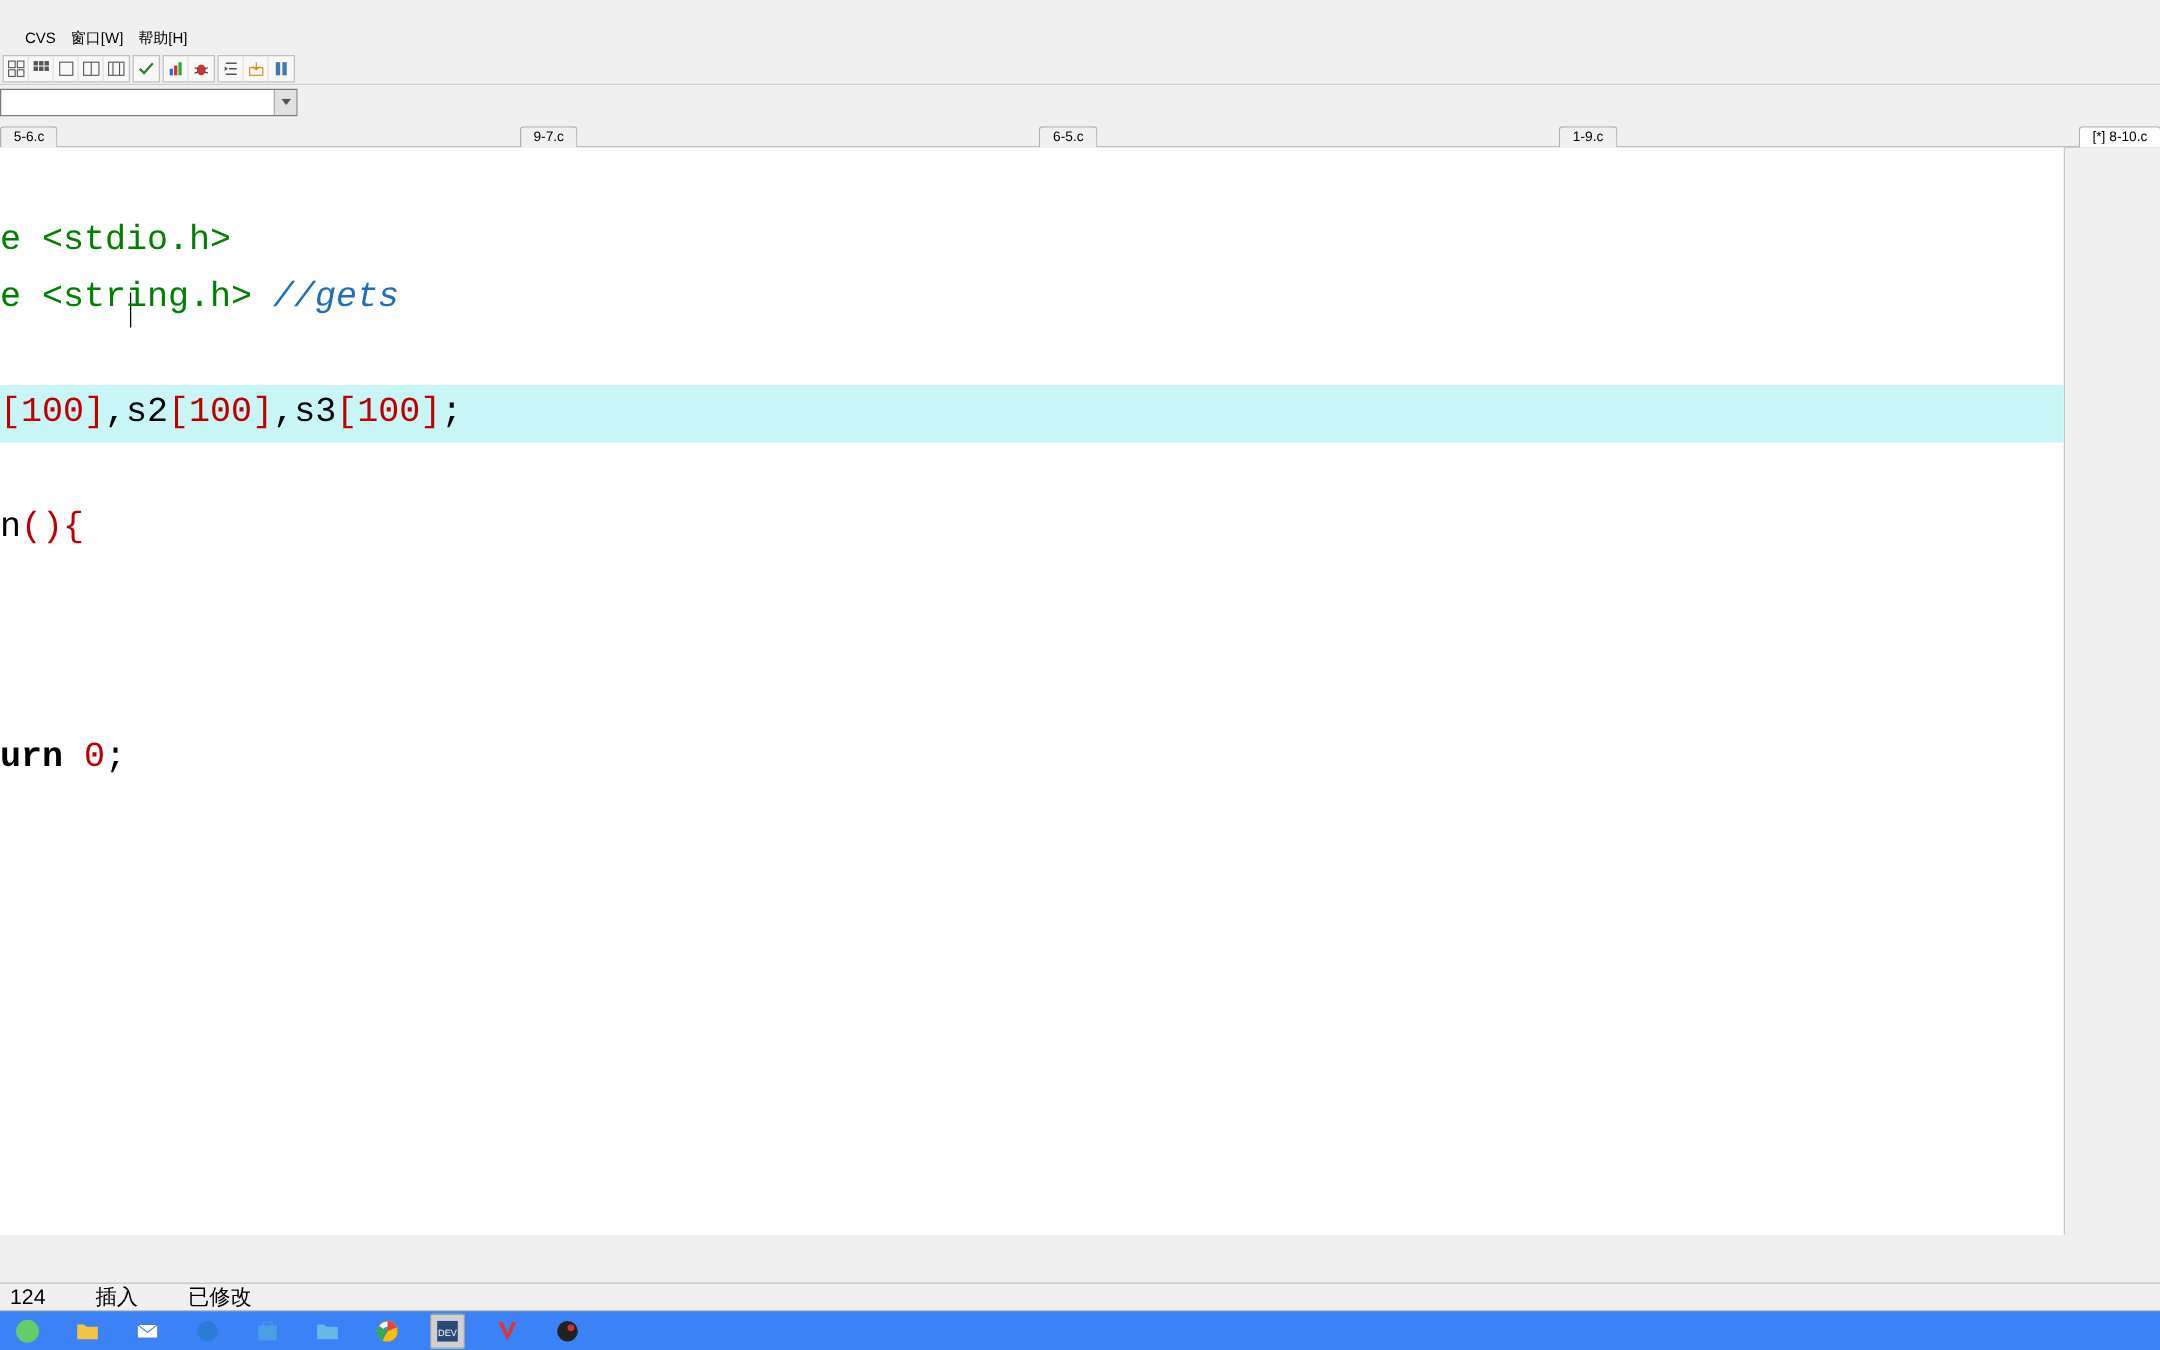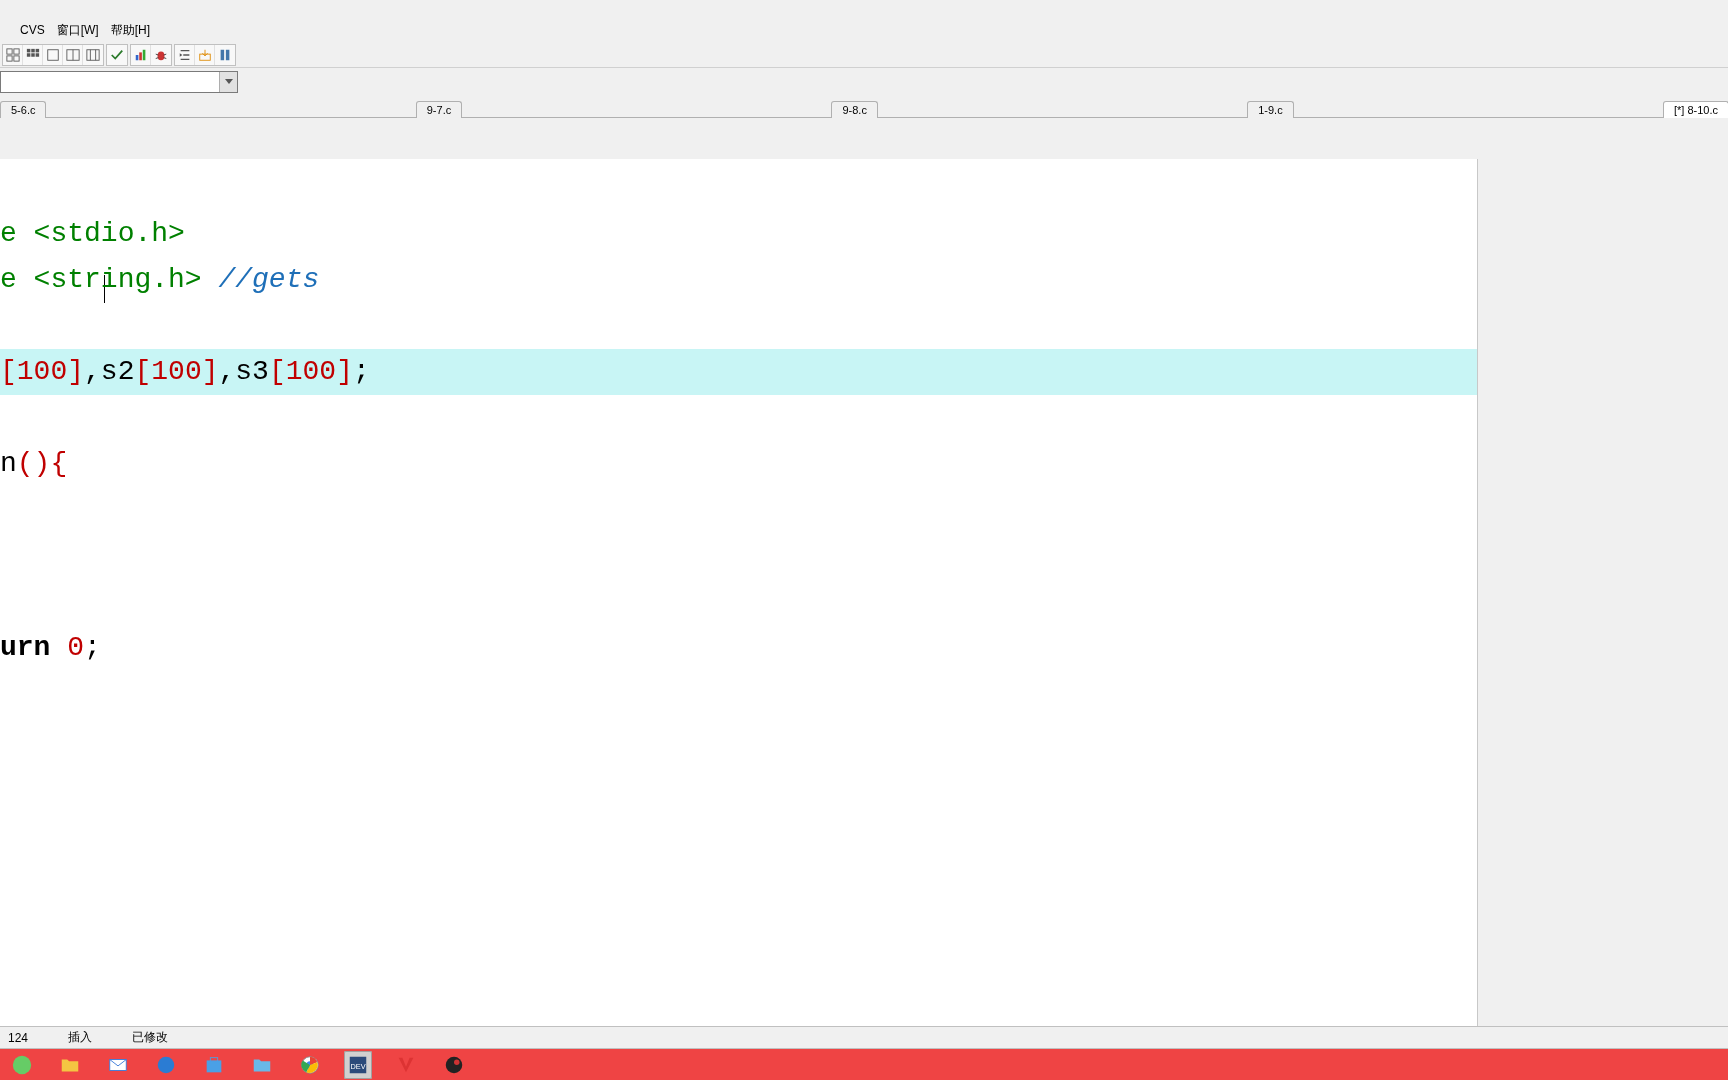--- a/index.html
+++ b/index.html
@@ -102,22 +102,21 @@
 }
 
 
 .editor {
   background: #fff;
   position: relative;
   top: 18px;
   height: 870px;
   overflow: hidden;
   border-right: 1px solid #c8c8c8;
-  width: 1478px;
-  margin-top: 41px;
+  width: 1652px;
 }
 .right-margin {
   position: absolute;
   left: 1670px;
   top: 0;
   width: 1px;
   height: 100%;
   background: #d0d0d0;
 }
 .code {
@@ -159,32 +158,32 @@
 .statusbar {
   position: absolute;
   left: 0;
   bottom: 32px;
   width: 100%;
   height: 22px;
   background: #f0f0f0;
   border-top: 1px solid #c0c0c0;
   display: flex;
   align-items: center;
-  font-size: 12px;
+  font-size: 17px;
   padding-left: 8px;
   gap: 40px;
 }
 
 
 .taskbar {
   position: absolute;
   left: 0; bottom: 0;
   width: 100%;
   height: 32px;
-  background: #ef4444;
+  background: #3b82f6;
   border-top: 1px solid #c0c0c0;
   display: flex;
   align-items: center;
   padding-left: 8px;
   gap: 20px;
 }
 .task-icon {
   width: 28px; height: 28px;
   display: flex; align-items: center; justify-content: center;
   border-radius: 2px;
@@ -298,21 +297,21 @@
       <svg width="8" height="6" viewBox="0 0 8 6">
           <path d="M0 0 L4 5 L8 0 Z" fill="#555"></path>
         </svg>
     </div>
   </div>
 </div>
 
 <div class="tabs-row">
   <div class="tab">5-6.c</div>
   <div class="tab">9-7.c</div>
-  <div class="tab">9-8.c</div>
+  <div class="tab">6-5.c</div>
   <div class="tab">1-9.c</div>
   <div class="tab active">[*] 8-10.c</div>
 </div>
 
 <div class="editor">
   <div class="right-margin"></div>
   <div class="highlight-line"></div>
   <div class="caret"></div>
   <div class="code code-lines">
 <span class="tok-macro">e</span><span class="tok-macro"> &lt;stdio.h&gt;</span>

